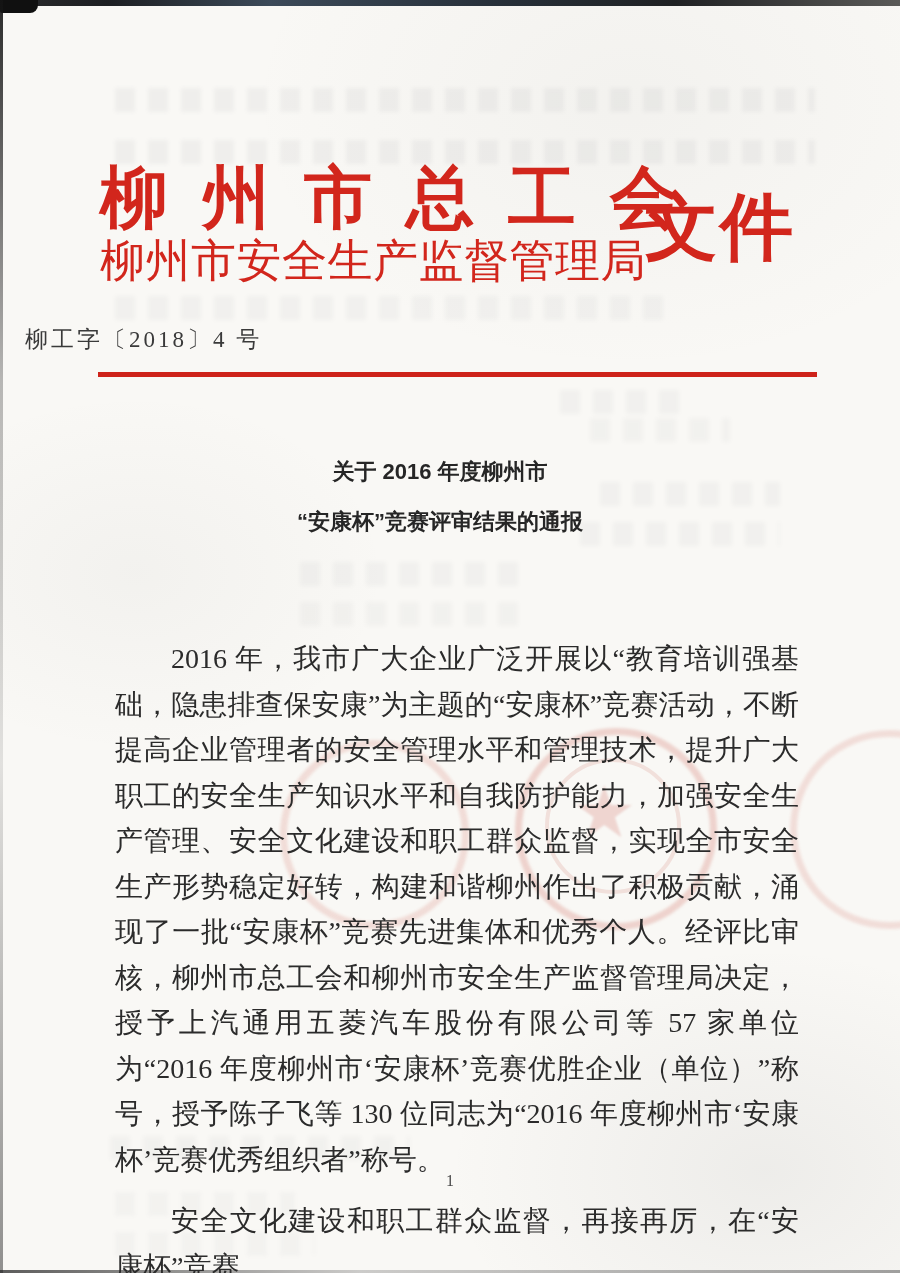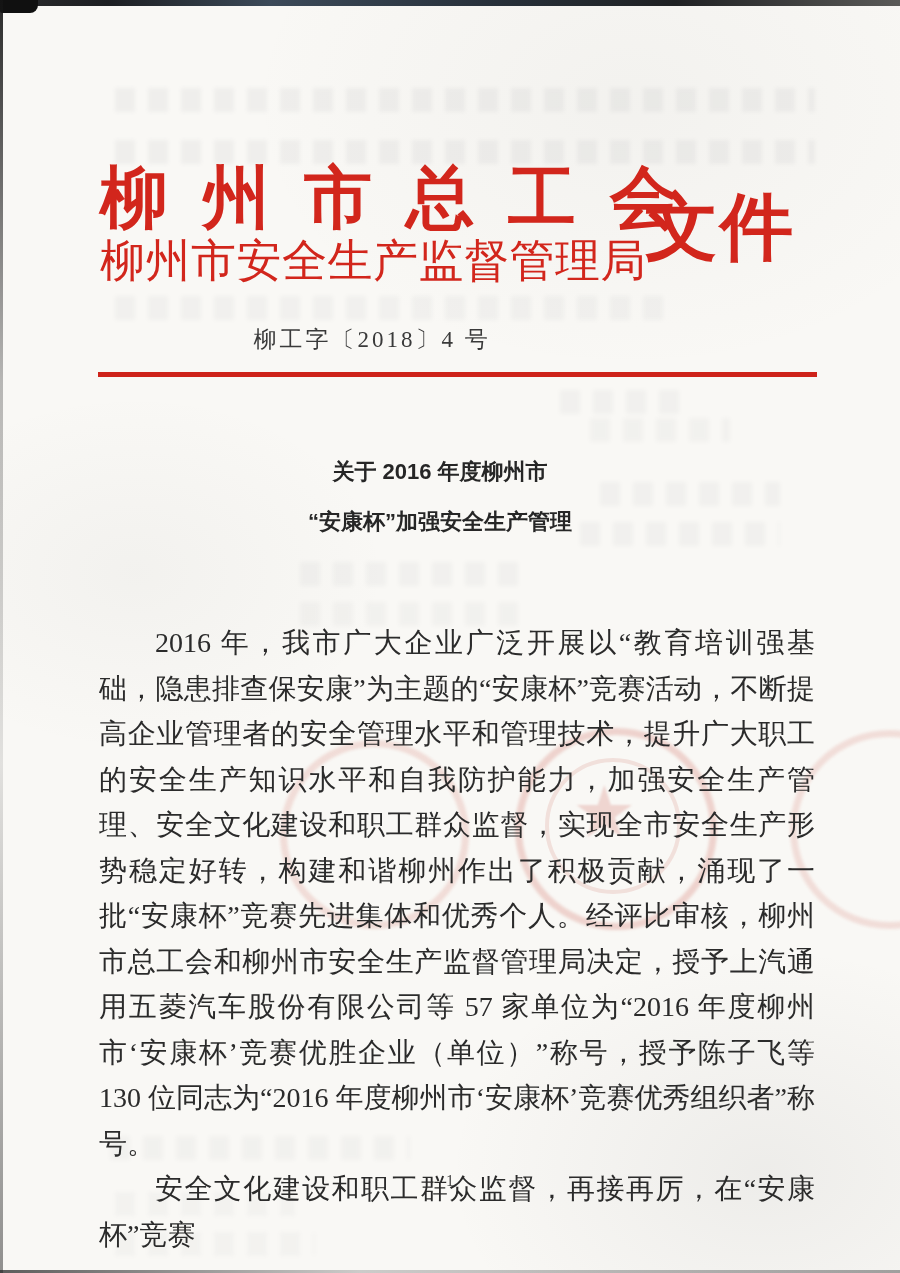--- a/index.html
+++ b/index.html
@@ -69,41 +69,41 @@
     font-size: 45px; font-weight: normal; color: #d2261c;
     letter-spacing: 0.5px; line-height: 56px; white-space: nowrap;
   }
   .doc-word {
     position: absolute; left: 645px; top: 188px;
     font-size: 73px; font-weight: bold; color: #d2261c;
     letter-spacing: 2px; line-height: 80px; white-space: nowrap; font-family: Liberation Serif, serif;
   }
   .doc-number {
     position: absolute; left: 0; top: 324px; width: 744px;
-    text-align: center; font-size: 23px; color: #3a3a3a; letter-spacing: 3px;
+    text-align: left; font-size: 23px; color: #3a3a3a; letter-spacing: 3px; padding-left: 25px;
   }
   .red-rule {
     position: absolute; left: 98px; top: 372px; width: 719px; height: 5px;
     background: #ce231a;
   }
   
   .title {
     position: absolute; left: 0; top: 447px; width: 880px;
     text-align: center;
     font-family: "Liberation Sans", "DejaVu Sans", sans-serif;
     font-size: 22px; font-weight: bold; color: #262626;
     line-height: 50px; margin: 0;
   }
   
   .body-text {
     position: absolute; left: 99px; top: 620px; width: 716px;
     font-size: 28px; color: #2b2b2b; line-height: 45.5px;
     text-align: justify;
   }
-  .body-text p { margin: 0; text-indent: 2em; }
+  .body-text p { margin: 16px; text-indent: 2em; }
   
   .page-number {
     position: absolute; left: 0; top: 1172px; width: 900px;
     text-align: center; font-size: 16px; color: #4a4a4a;
   }
 </style>
 </head>
 <body>
 
 <div class="page">
@@ -135,21 +135,21 @@
   <header>
     <div class="org-block">
       <div class="org1">柳州市总工会</div>
       <div class="org2">柳州市安全生产监督管理局</div>
     </div>
     <div class="doc-word">文件</div>
     <div class="doc-number">柳工字〔2018〕4 号</div>
     <div class="red-rule"></div>
   </header>
 
-  <h1 class="title"><span>关于 2016 年度柳州市</span><br><span>“安康杯”加强安全生产管理</span></h1>
+  <h1 class="title"><span>关于 2016 年度柳州市</span><br><span>“安康杯”竞赛评审结果的通报</span></h1>
 
   <main class="body-text">
     <p>2016 年，我市广大企业广泛开展以“教育培训强基础，隐患排查保安康”为主题的“安康杯”竞赛活动，不断提高企业管理者的安全管理水平和管理技术，提升广大职工的安全生产知识水平和自我防护能力，加强安全生产管理、安全文化建设和职工群众监督，实现全市安全生产形势稳定好转，构建和谐柳州作出了积极贡献，涌现了一批“安康杯”竞赛先进集体和优秀个人。经评比审核，柳州市总工会和柳州市安全生产监督管理局决定，授予上汽通用五菱汽车股份有限公司等 57 家单位为“2016 年度柳州市‘安康杯’竞赛优胜企业（单位）”称号，授予陈子飞等 130 位同志为“2016 年度柳州市‘安康杯’竞赛优秀组织者”称号。</p>
     <p>安全文化建设和职工群众监督，再接再厉，在“安康杯”竞赛</p>
   </main>
 
   <footer class="page-number">1</footer>
 
 </div>
 

